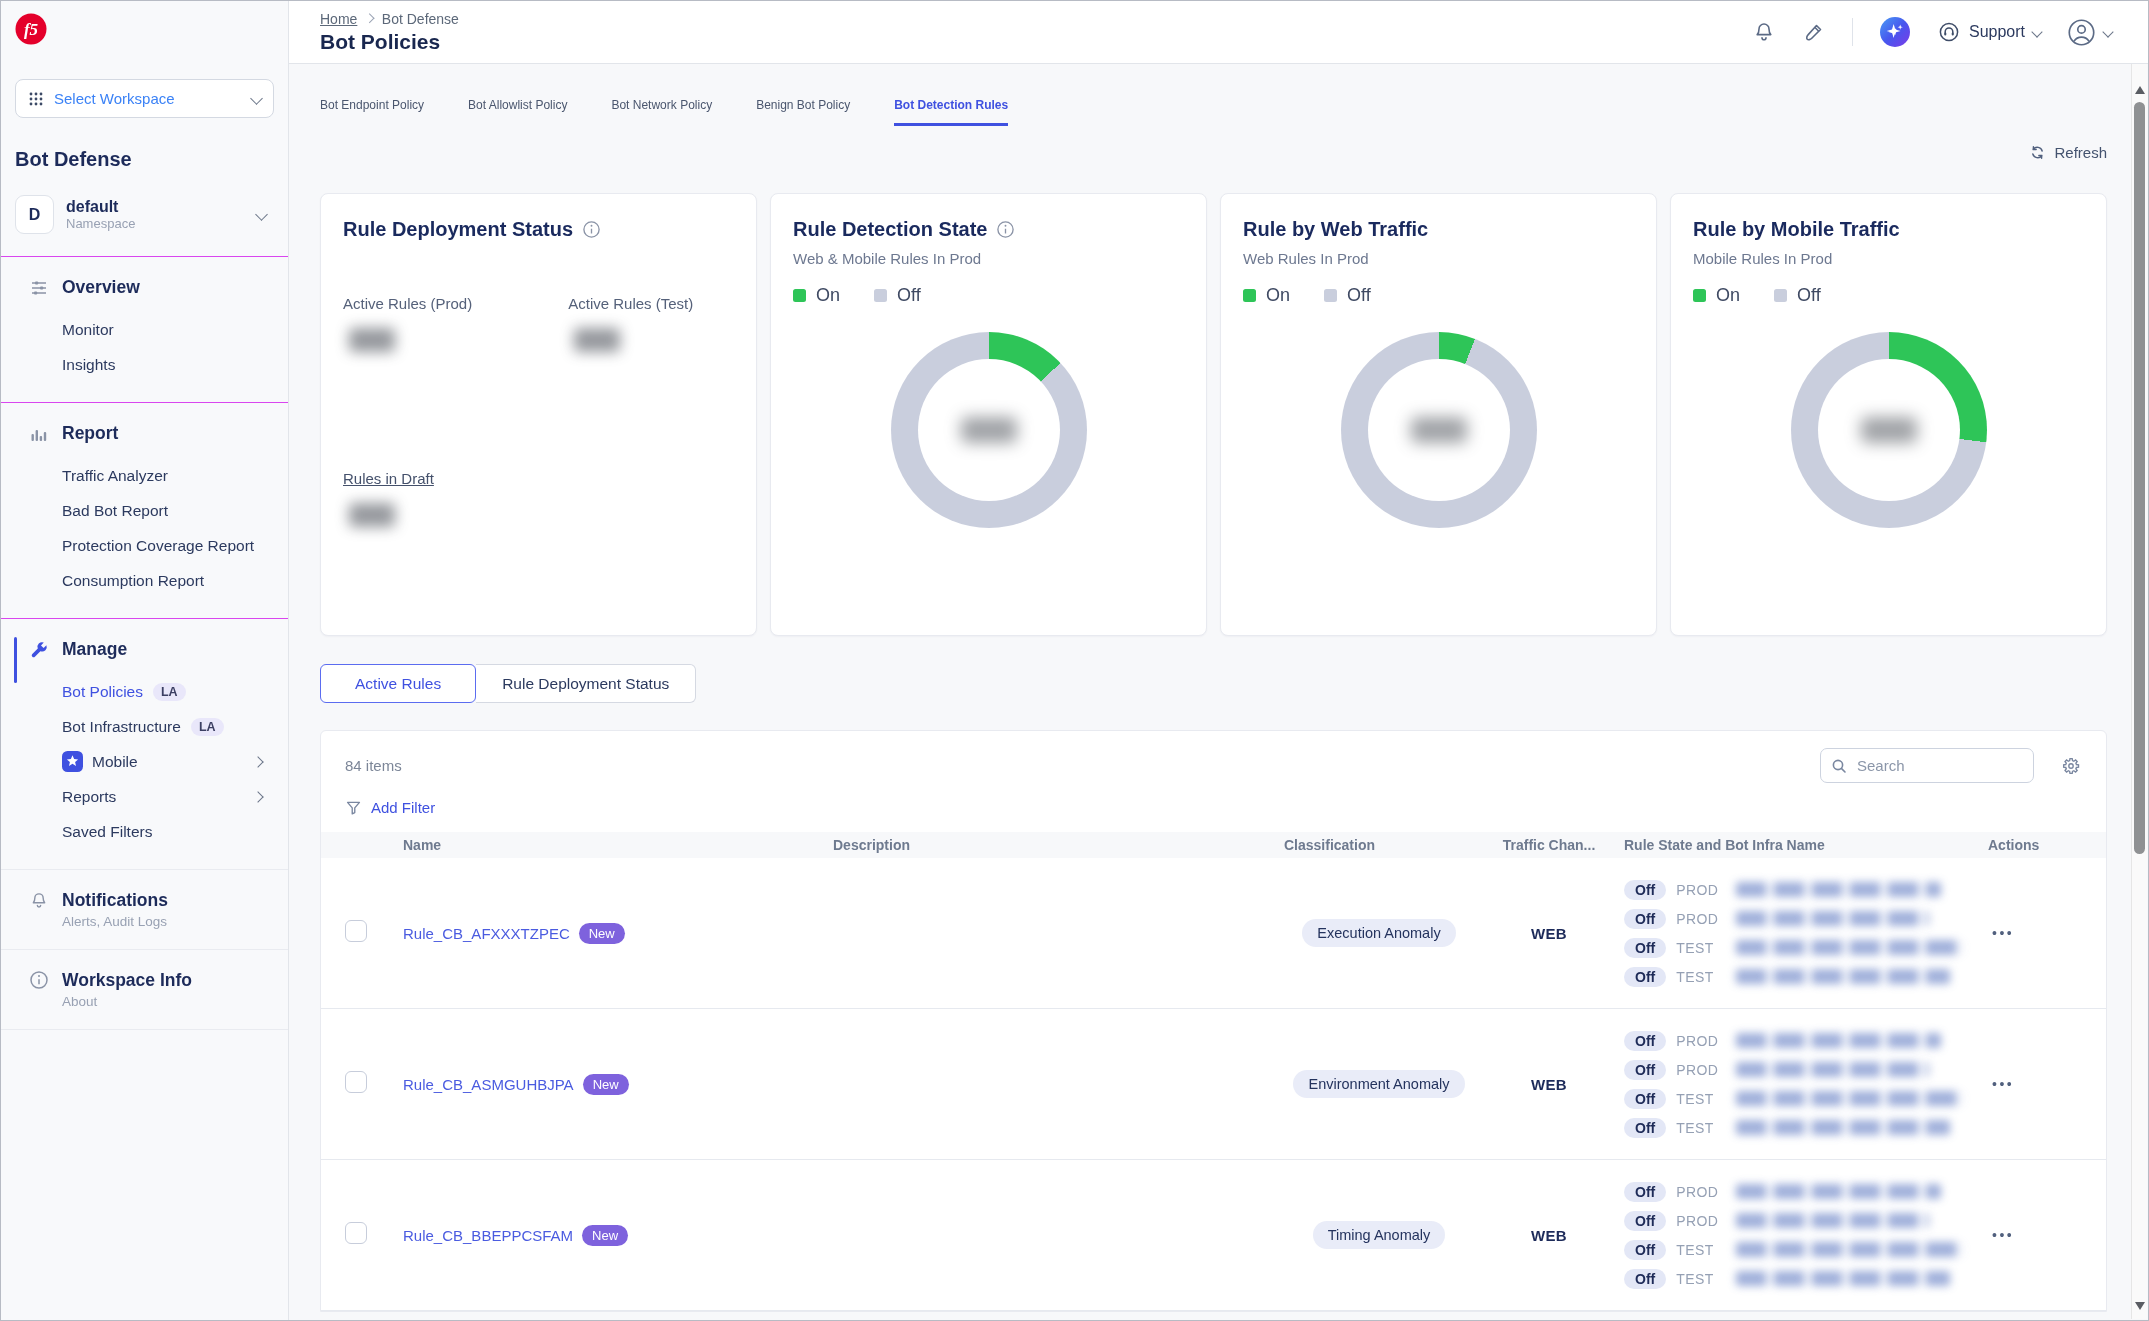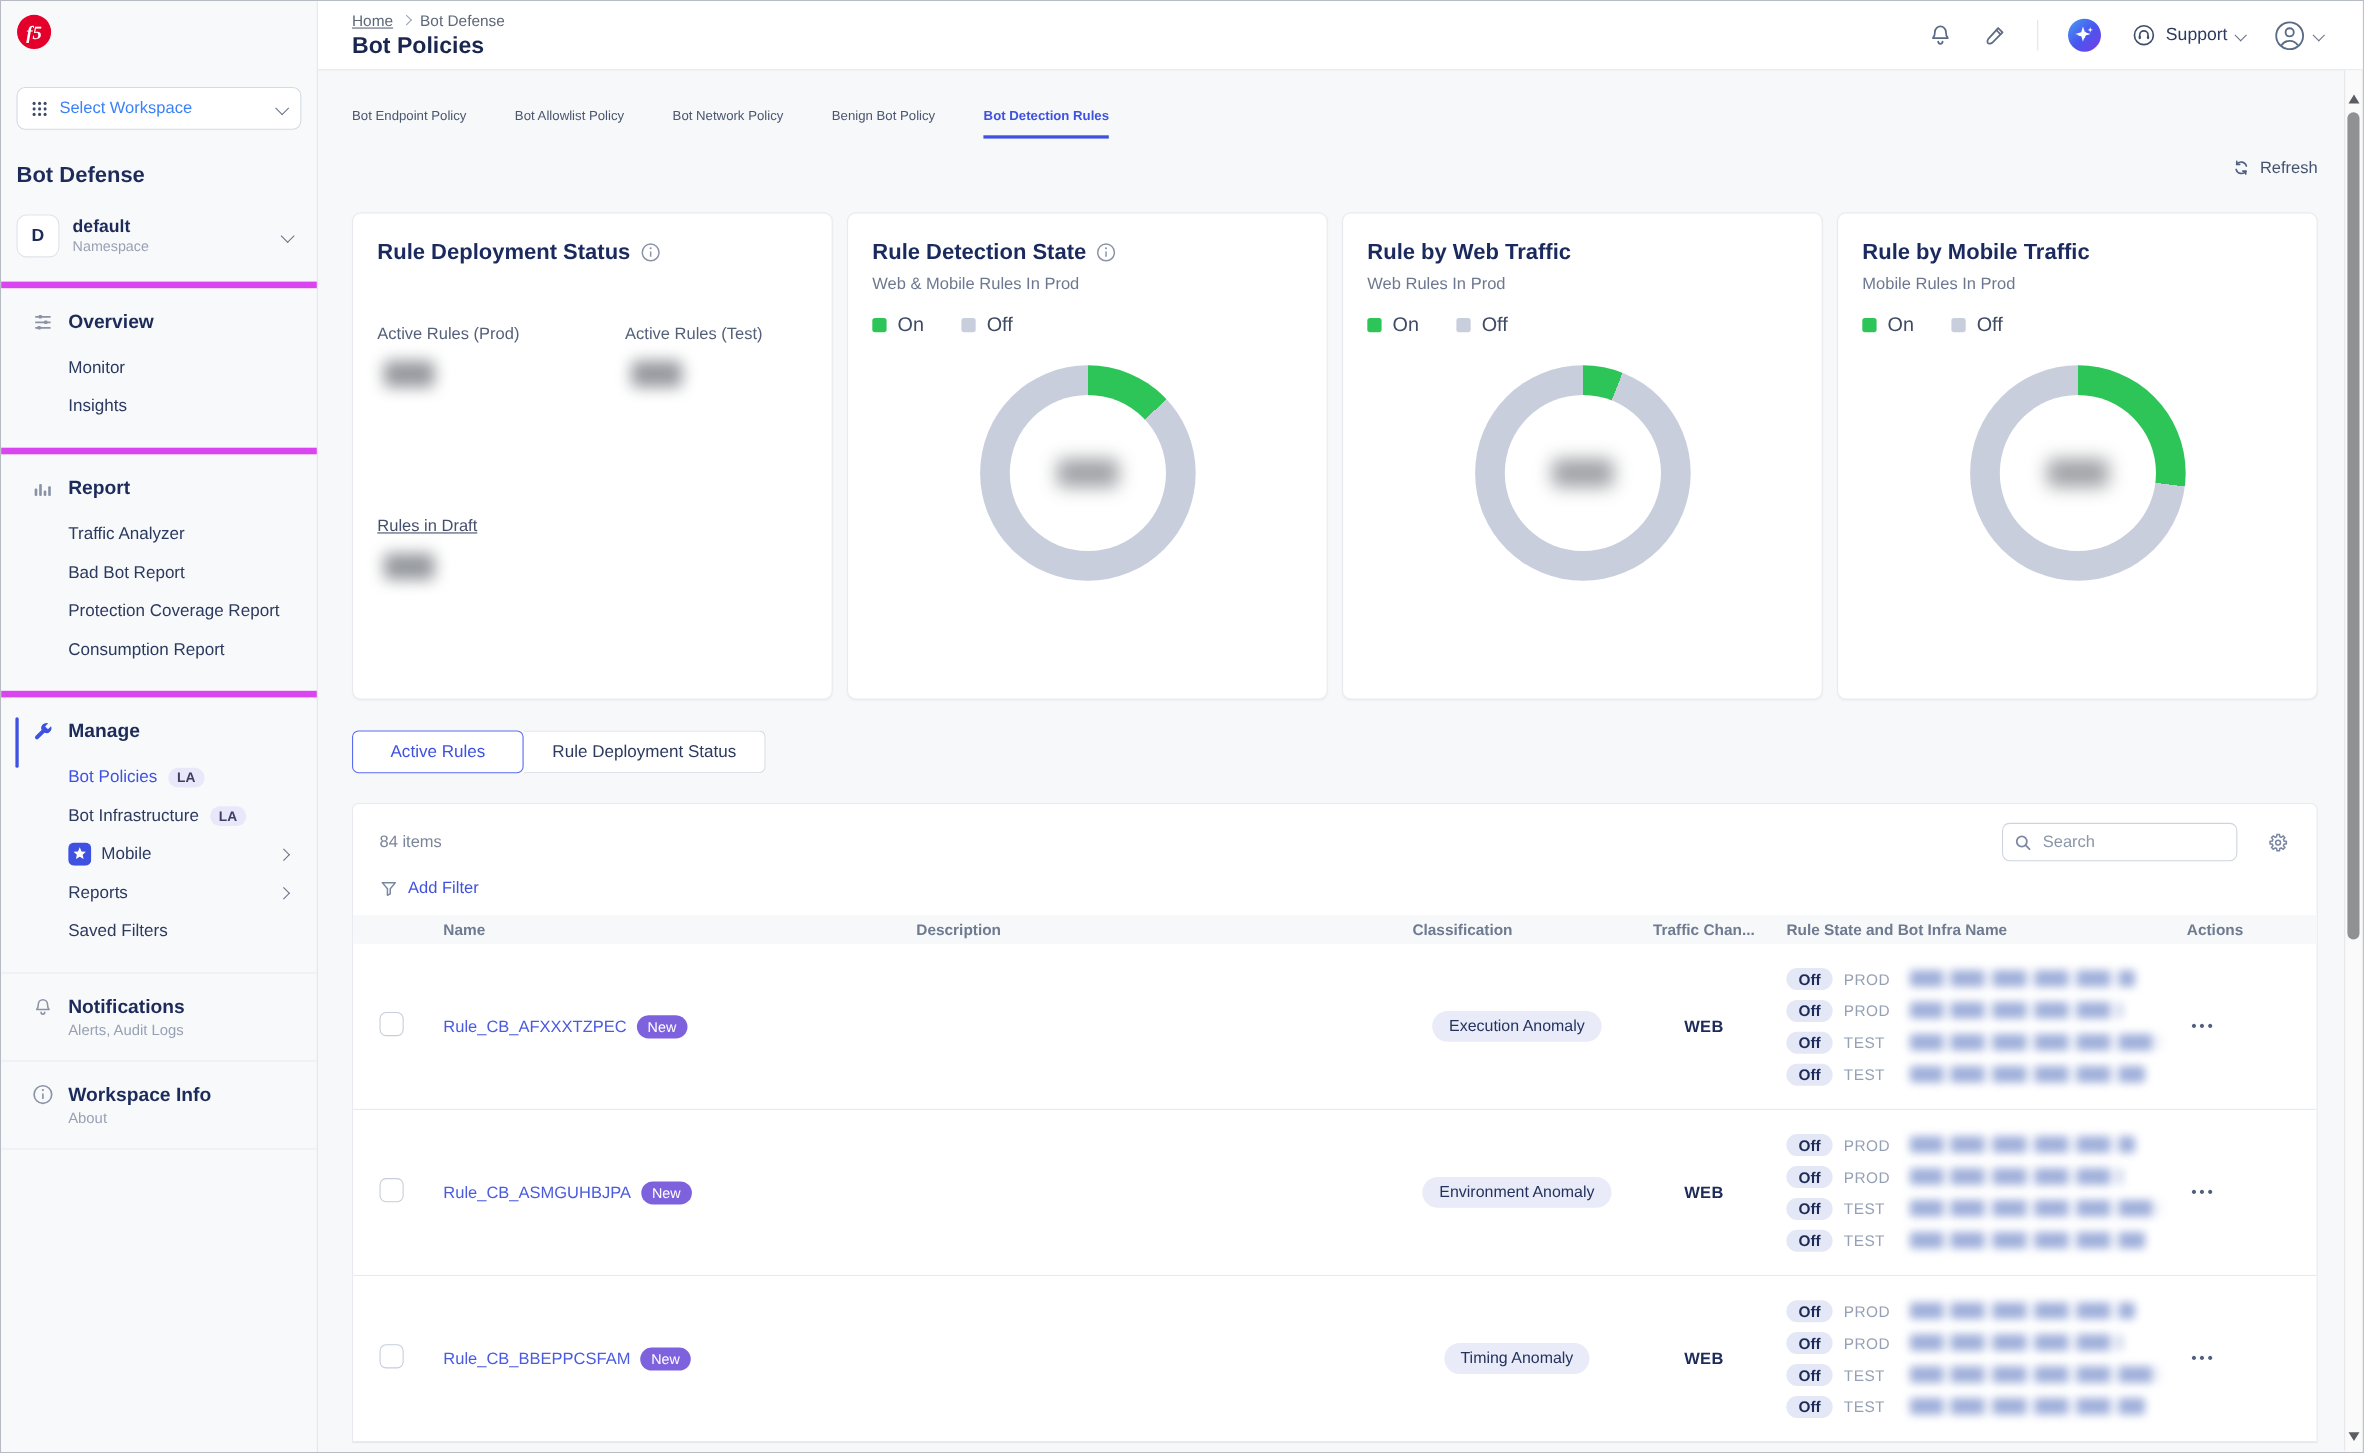--- a/index.html
+++ b/index.html
@@ -16,21 +16,21 @@
   .ws-select{margin:34px 14px 0;height:37px;background:#fff;border:1px solid #d4d9e2;border-radius:8px;display:flex;align-items:center;padding:0 12px;gap:10px;cursor:pointer}
   .ws-select .lbl{font-size:15px;color:#3b82f6}
   .product{margin:30px 14px 0;font-size:20px;font-weight:700;color:#1d2b5a}
   .ns-row{margin:24px 14px 0;padding-bottom:22px;display:flex;align-items:center;gap:12px}
   .ns-avatar{width:37px;height:37px;background:#fff;border:1px solid #dfe3ea;border-radius:9px;display:flex;align-items:center;justify-content:center;font-size:16px;font-weight:700;color:#1d2b5a}
   .ns-name{font-size:16px;font-weight:700;color:#1d2b5a;line-height:1.15}
   .ns-sub{font-size:13px;color:#98a1b3}
   .chev{width:8px;height:8px;border-right:1.7px solid #6b7689;border-bottom:1.7px solid #6b7689;display:inline-block}
   .chev.down{transform:rotate(45deg)}
   .chev.right{transform:rotate(-45deg)}
-  .sec{border-top:6px solid #d946ef;padding:20px 14px 20px;position:relative}
+  .sec{border-top:1px solid #d946ef;padding:20px 14px 20px;position:relative}
   .sec.active:before{content:"";position:absolute;left:13px;top:18px;width:3px;height:46px;background:#3f51e0;border-radius:2px}
   .sec-head{display:flex;align-items:center;gap:13px;padding-left:14px}
   .sec-icon{width:20px;height:20px;display:flex;align-items:center;justify-content:center}
   .sec-title{font-size:17.5px;font-weight:700;color:#1d2b5a}
   .sec-items{margin-top:14px}
   .item{display:flex;align-items:center;height:35px;padding-left:47px;font-size:15.5px;color:#2c3a5f;cursor:pointer}
   .item.active .item-label{color:#3f51e0}
   .item .chev.right{margin-left:auto;margin-right:12px;width:7px;height:7px}
   .la-badge{margin-left:10px;background:#e9e7fa;color:#3c3f63;font-size:12.5px;font-weight:600;padding:2px 8px;border-radius:9px}
   .mob-star{margin-right:9px;display:flex}

